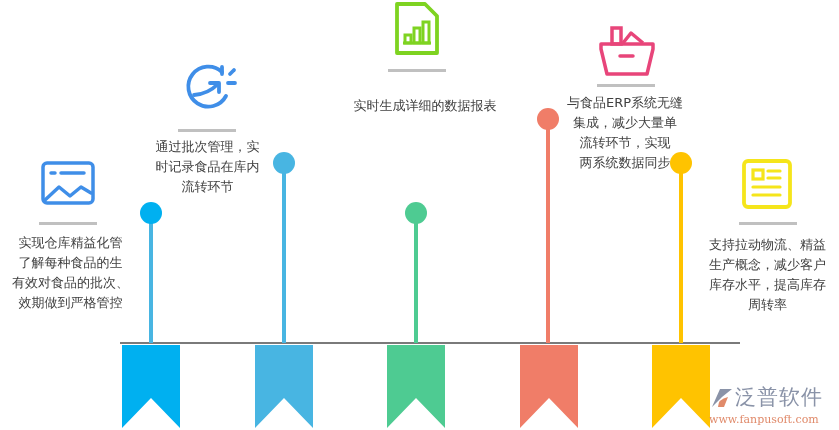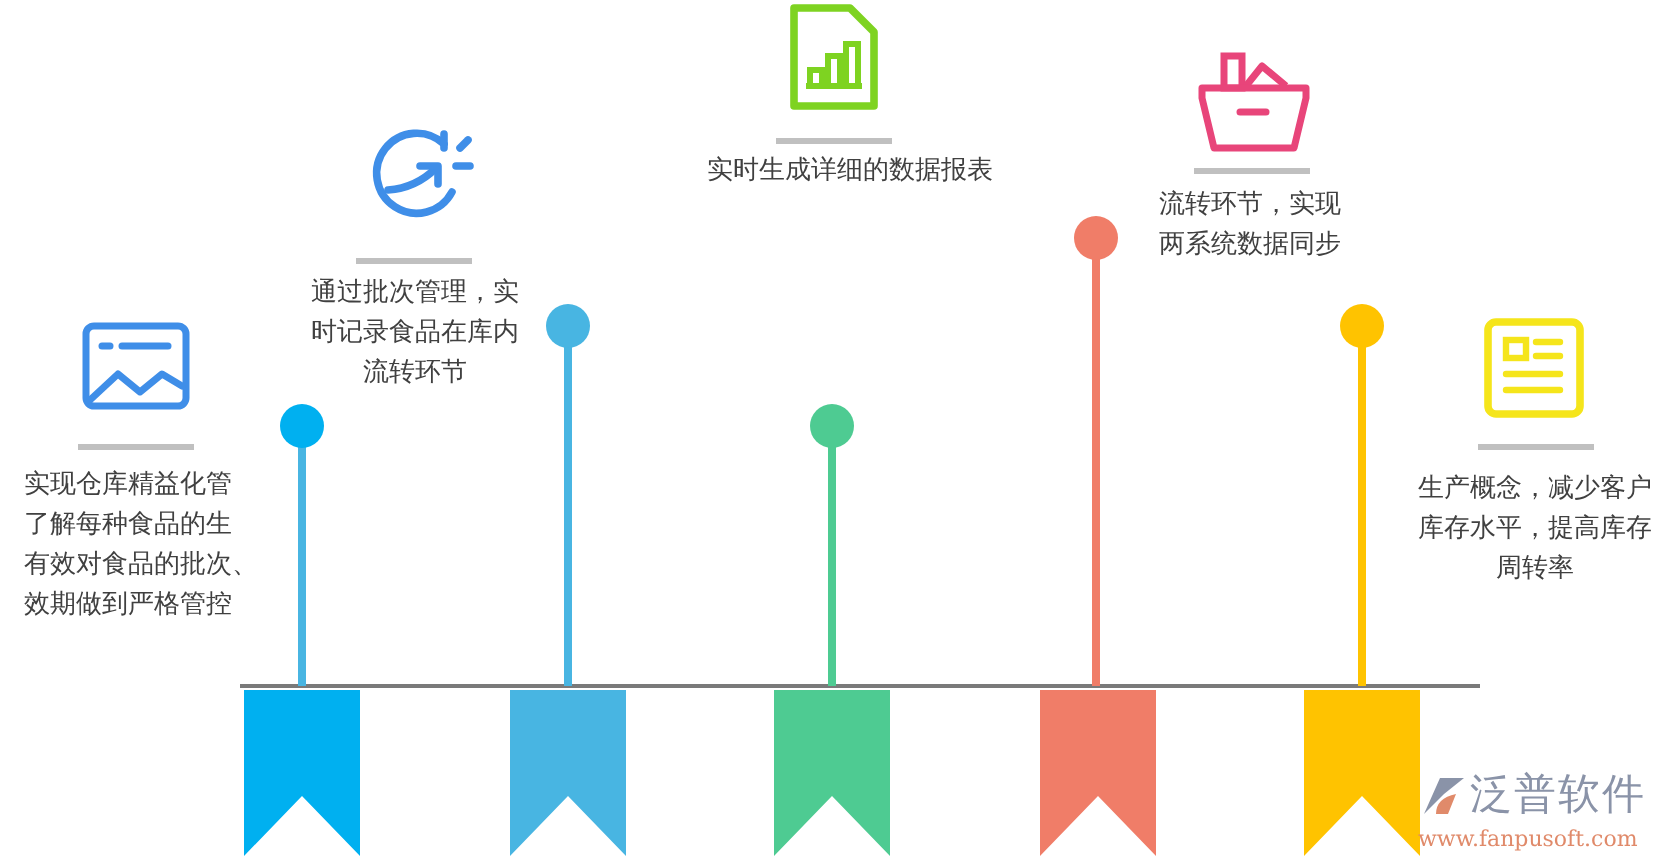--- a/index.html
+++ b/index.html
@@ -26,21 +26,21 @@
 <div>
   <div class="icon" style="left:40px;top:160px;">
     <svg width="56" height="48" viewBox="0 0 56 48">
       <rect x="3" y="3" width="50" height="40" rx="4" fill="none" stroke="#3f8ee8" stroke-width="3.5"></rect>
       <line x1="11" y1="13" x2="15" y2="13" stroke="#3f8ee8" stroke-width="3.5" stroke-linecap="round"></line>
       <line x1="21" y1="13" x2="44" y2="13" stroke="#3f8ee8" stroke-width="3.5" stroke-linecap="round"></line>
       <polyline points="5,40 19,27 30,36 41,27 51,33" fill="none" stroke="#3f8ee8" stroke-width="3.5" stroke-linejoin="round" stroke-linecap="round"></polyline>
     </svg>
   </div>
   <div class="rule" style="left:39px;top:222px;"></div>
-  <div class="txt" style="right:710px;top:233px;text-align:left;">
+  <div class="txt" style="right:710px;top:233px;text-align:center;">
     <div>实现仓库精益化管</div>
     <div>了解每种食品的生</div>
     <div>有效对食品的批次、</div>
     <div>效期做到严格管控</div>
   </div>
   <div class="stem" style="left:149px;top:213px;height:130px;background:#48b5e2;"></div>
   <div class="dot" style="left:140px;top:202px;background:#00b0f0;"></div>
   <div class="ribbon" style="left:122px;">
     <svg width="58" height="83" viewBox="0 0 58 83">
         <polygon points="0,0 58,0 58,83 29,53 0,83" fill="#00b0f0"></polygon>
@@ -78,21 +78,21 @@
   <div class="icon" style="left:393px;top:1px;">
     <svg width="48" height="56" viewBox="0 0 48 56">
       <path d="M4 3 H32 L44 15 V52 H4 Z" fill="none" stroke="#7ed321" stroke-width="3.8" stroke-linejoin="round"></path>
       <rect x="12" y="34" width="6" height="8" fill="none" stroke="#7ed321" stroke-width="3"></rect>
       <rect x="21" y="27" width="6" height="15" fill="none" stroke="#7ed321" stroke-width="3"></rect>
       <rect x="30" y="21" width="6" height="21" fill="none" stroke="#7ed321" stroke-width="3"></rect>
       <line x1="10" y1="42" x2="38" y2="42" stroke="#7ed321" stroke-width="3"></line>
     </svg>
   </div>
   <div class="rule" style="left:388px;top:69px;"></div>
-  <div class="txt" style="left:330px;top:76px;width:190px;">
+  <div class="txt" style="left:330px;top:96px;width:190px;">
     <div>实时生成详细的数据报表</div>
   </div>
   <div class="stem" style="left:414px;top:213px;height:130px;background:#4ecb92;"></div>
   <div class="dot" style="left:405px;top:202px;background:#4ecb92;"></div>
   <div class="ribbon" style="left:387px;">
     <svg width="58" height="83" viewBox="0 0 58 83">
         <polygon points="0,0 58,0 58,83 29,53 0,83" fill="#4ecb92"></polygon>
       </svg>
   </div>
 </div>
@@ -101,20 +101,22 @@
   <div class="icon" style="left:597px;top:24px;">
     <svg width="60" height="56" viewBox="0 0 60 56">
       <rect x="15" y="4" width="9" height="16" fill="none" stroke="#e8457a" stroke-width="3.5"></rect>
       <polyline points="26,19 34,9 46,19" fill="none" stroke="#e8457a" stroke-width="3.5" stroke-linejoin="round"></polyline>
       <path d="M4 20 H56 V25 L50 50 H10 L4 25 Z" fill="none" stroke="#e8457a" stroke-width="3.5" stroke-linejoin="round"></path>
       <line x1="23" y1="32" x2="36" y2="32" stroke="#e8457a" stroke-width="3.5" stroke-linecap="round"></line>
     </svg>
   </div>
   <div class="rule" style="left:597px;top:84px;"></div>
   <div class="txt" style="left:555px;top:93px;width:140px;">
+    <div>与食品ERP系统无缝</div>
+    <div>集成，减少大量单</div>
     <div>流转环节，实现</div>
     <div>两系统数据同步</div>
   </div>
   <div class="stem" style="left:546px;top:119px;height:224px;background:#f07d68;"></div>
   <div class="dot" style="left:537px;top:108px;background:#f07d68;"></div>
   <div class="ribbon" style="left:520px;">
     <svg width="58" height="83" viewBox="0 0 58 83">
         <polygon points="0,0 58,0 58,83 29,53 0,83" fill="#f07d68"></polygon>
       </svg>
   </div>
@@ -126,20 +128,21 @@
       <rect x="3" y="3" width="46" height="46" rx="4" fill="none" stroke="#f5e51b" stroke-width="3.8"></rect>
       <rect x="12" y="12" width="10" height="9" fill="none" stroke="#f5e51b" stroke-width="3.2"></rect>
       <line x1="27" y1="13" x2="39" y2="13" stroke="#f5e51b" stroke-width="3.2" stroke-linecap="round"></line>
       <line x1="27" y1="20" x2="39" y2="20" stroke="#f5e51b" stroke-width="3.2" stroke-linecap="round"></line>
       <line x1="12" y1="29" x2="39" y2="29" stroke="#f5e51b" stroke-width="3.2" stroke-linecap="round"></line>
       <line x1="12" y1="37" x2="39" y2="37" stroke="#f5e51b" stroke-width="3.2" stroke-linecap="round"></line>
     </svg>
   </div>
   <div class="rule" style="left:739px;top:222px;"></div>
   <div class="txt" style="left:696px;top:235px;width:143px;">
+    <div>支持拉动物流、精益</div>
     <div>生产概念，减少客户</div>
     <div>库存水平，提高库存</div>
     <div>周转率</div>
   </div>
   <div class="stem" style="left:679px;top:163px;height:180px;background:#ffc300;"></div>
   <div class="dot" style="left:670px;top:152px;background:#ffc300;"></div>
   <div class="ribbon" style="left:652px;">
     <svg width="58" height="83" viewBox="0 0 58 83">
         <polygon points="0,0 58,0 58,83 29,53 0,83" fill="#ffc300"></polygon>
       </svg>

